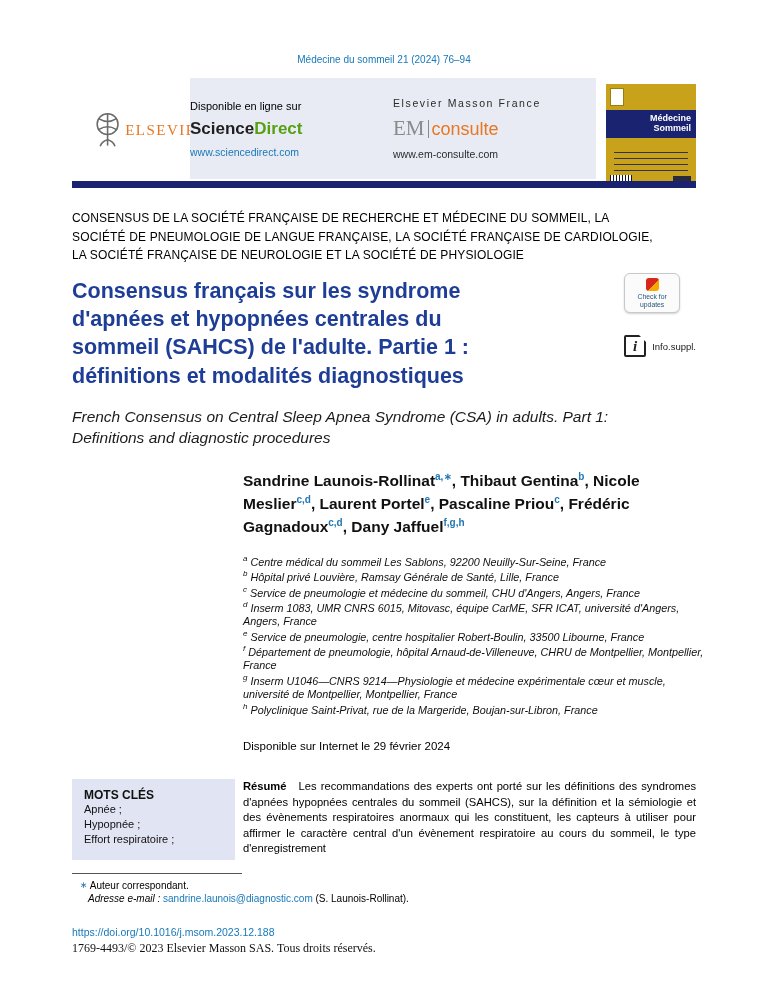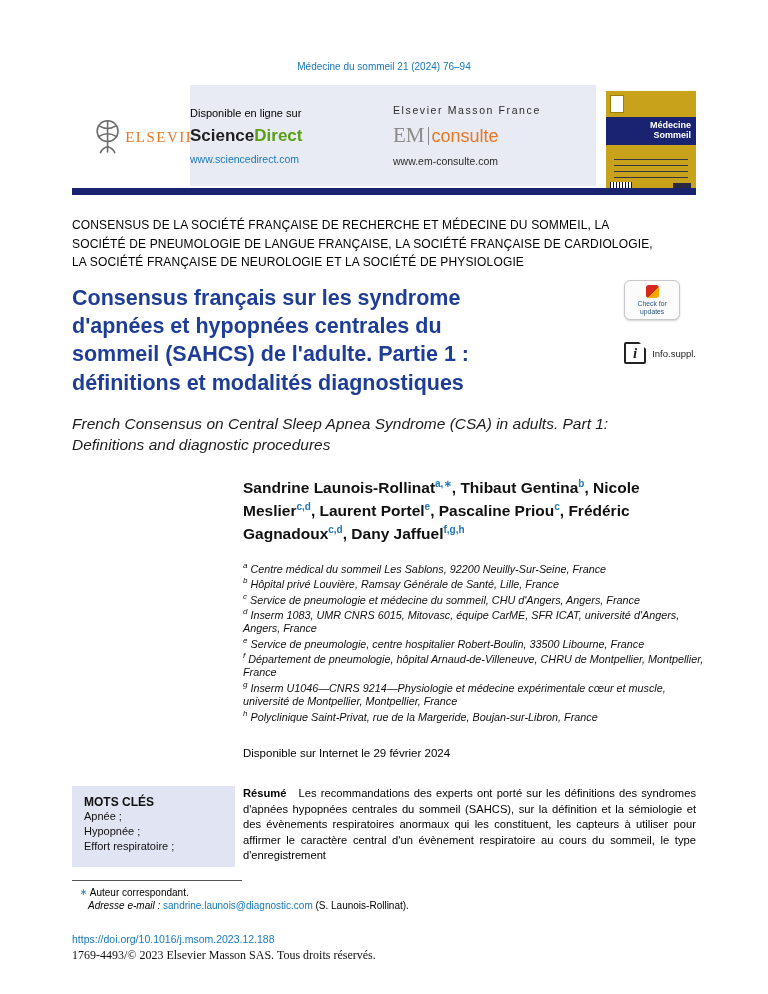--- a/index.html
+++ b/index.html
@@ -1,18 +1,18 @@
 <!DOCTYPE html>
 <html><head>
 <meta charset="utf-8">
 <style>
   * { margin:0; padding:0; box-sizing:border-box; }
   html,body { background:#ffffff; }
   body { width:768px; font-family:"Liberation Sans","DejaVu Sans",sans-serif; color:#111; }
-  .page { width:768px; height:994px; padding:15px 72px; position:relative; overflow:hidden; }
+  .page { width:768px; height:994px; padding:8px 72px; position:relative; overflow:hidden; }
 
   
   .journal-ref { padding-top:46px; text-align:center; font-size:10px; color:#1878b8; }
 
   
   .header { position:relative; margin-top:11px; height:112px; }
   .header-bar { position:absolute; left:0; bottom:0; width:100%; height:7px; background:#1a2370; }
   .elsevier-block { position:absolute; left:18px; top:2px; width:118px; height:103px;
     display:flex; flex-direction:row; align-items:center; justify-content:flex-start; background:#fff; }
   .elsevier-word { font-family:"Liberation Serif","DejaVu Serif",serif; color:#e87722;

